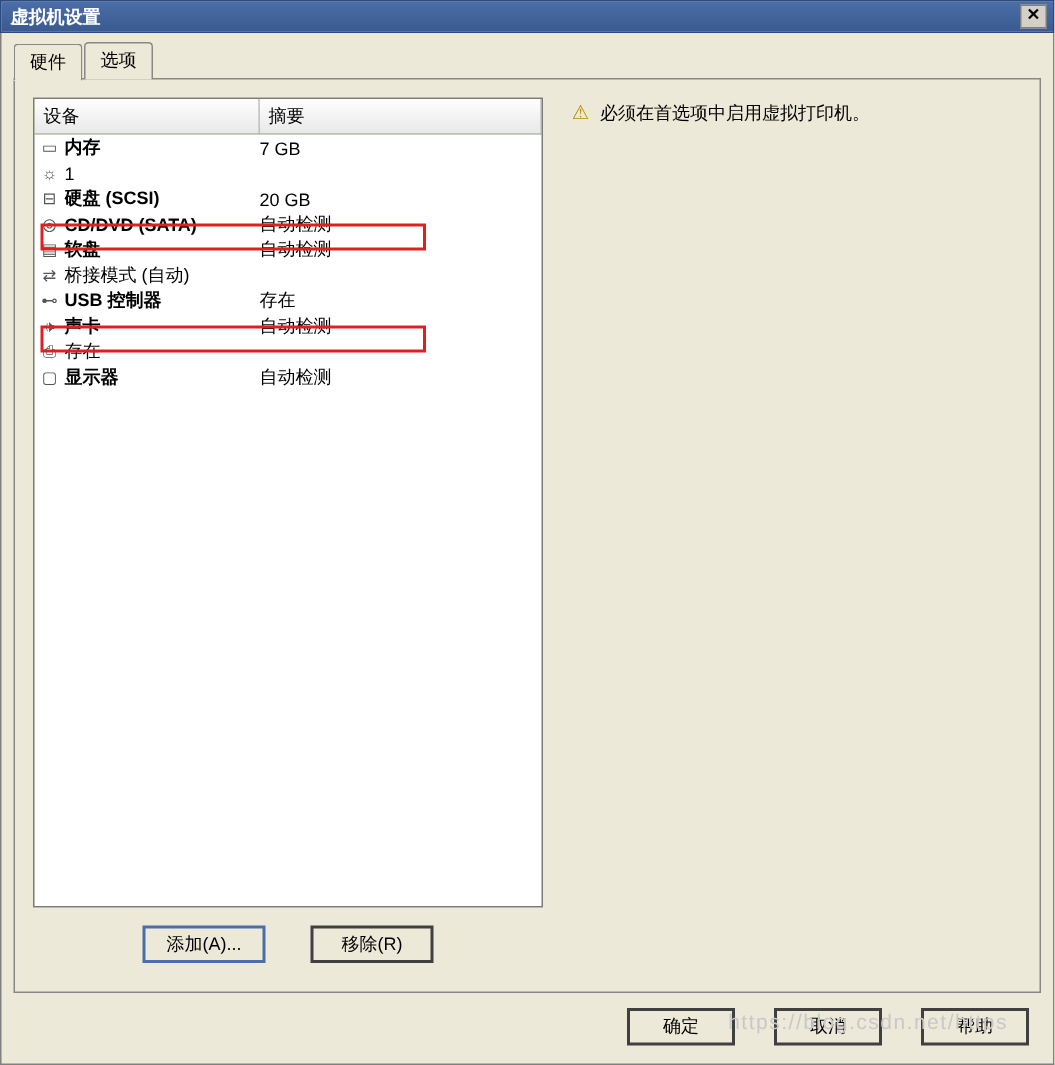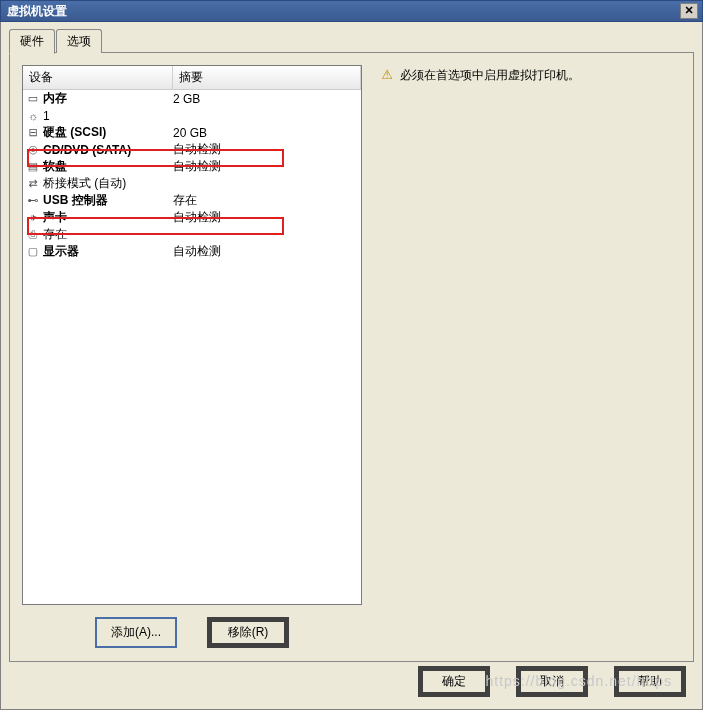--- a/index.html
+++ b/index.html
@@ -40,21 +40,20 @@
   height: 688px;
   border: 1px solid #808080;
   border-top: none;
   padding: 6px 8px 8px 8px;
   position: relative;
 }
 .tabs {
   display: flex;
   position: relative;
   z-index: 2;
-  align-items: center;
 }
 .tab {
   padding: 3px 10px 3px 10px;
   border: 1px solid #888;
   background: #ece9d8;
   margin-right: 1px;
   cursor: pointer;
   border-bottom: none;
   border-radius: 3px 3px 0 0;
 }
@@ -125,21 +124,21 @@
 .btn-row {
   display: flex;
   justify-content: center;
   gap: 30px;
   margin-top: 12px;
 }
 .btn {
   min-width: 82px;
   padding: 2px 10px;
   background: #ece9d8;
-  border: 5px solid #404040;
+  border: 2px solid #404040;
   cursor: pointer;
   font-family: inherit;
   font-size: 12px;
 }
 .btn.emph {
   border: 2px solid #4a6ea8;
   padding: 1px 9px;
 }
 .info-msg {
   display: flex;
@@ -193,21 +192,21 @@
       <div class="left-col">
         <div class="device-list">
           <div class="list-header">
             <div class="col-device">设备</div>
             <div class="col-summary">摘要</div>
           </div>
           <div class="list-body" id="list-body">
               <div class="row">
                 <span class="icon">▭</span>
                 <span class="dev">内存</span>
-                <span class="sum">2 GB</span>
+                <span class="sum">7 GB</span>
               </div>
               <div class="row">
                 <span class="icon">☼</span>
                 <span class="sum">1</span>
               </div>
               <div class="row">
                 <span class="icon">⊟</span>
                 <span class="dev">硬盘 (SCSI)</span>
                 <span class="sum">20 GB</span>
               </div>

